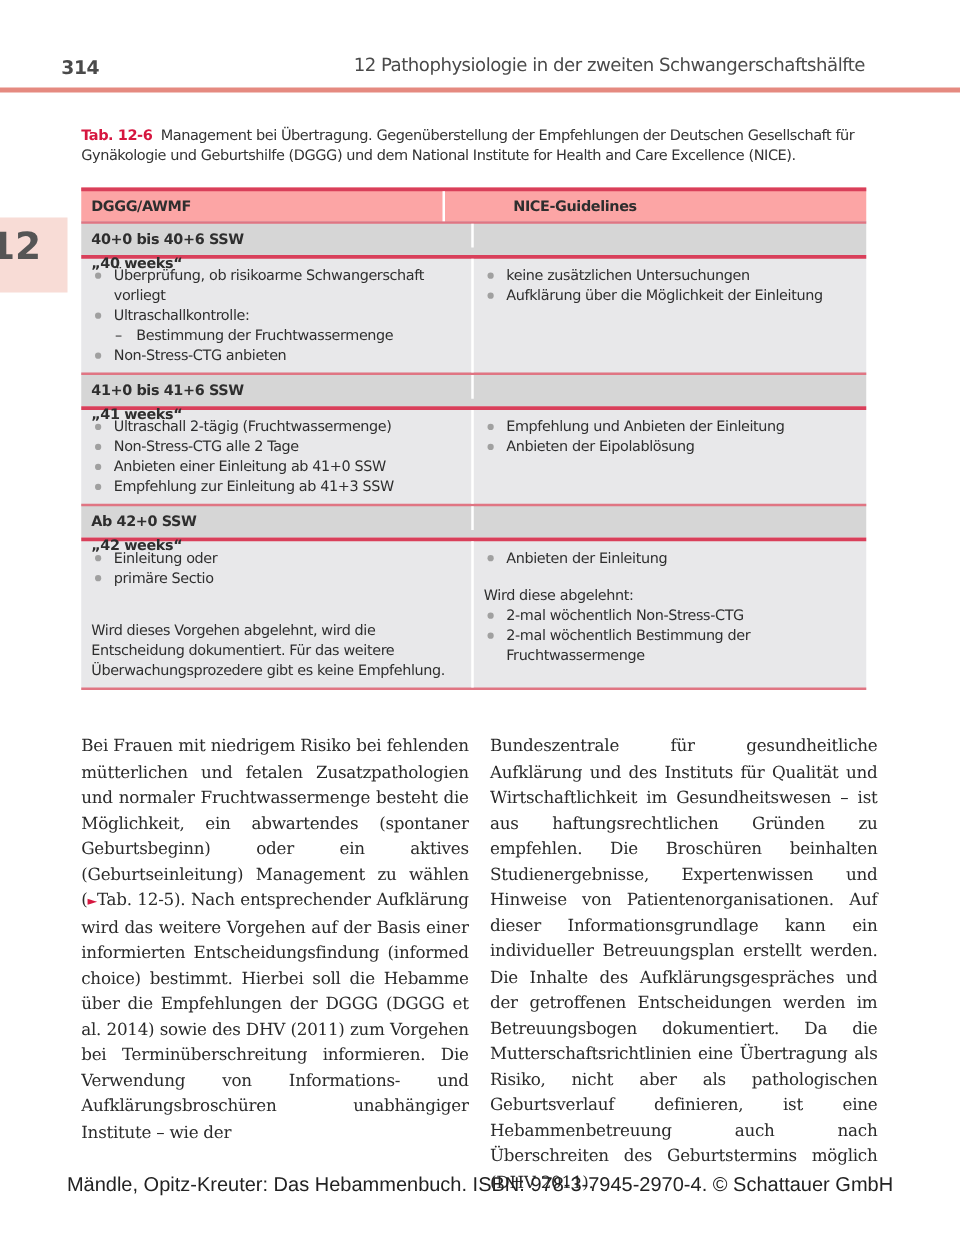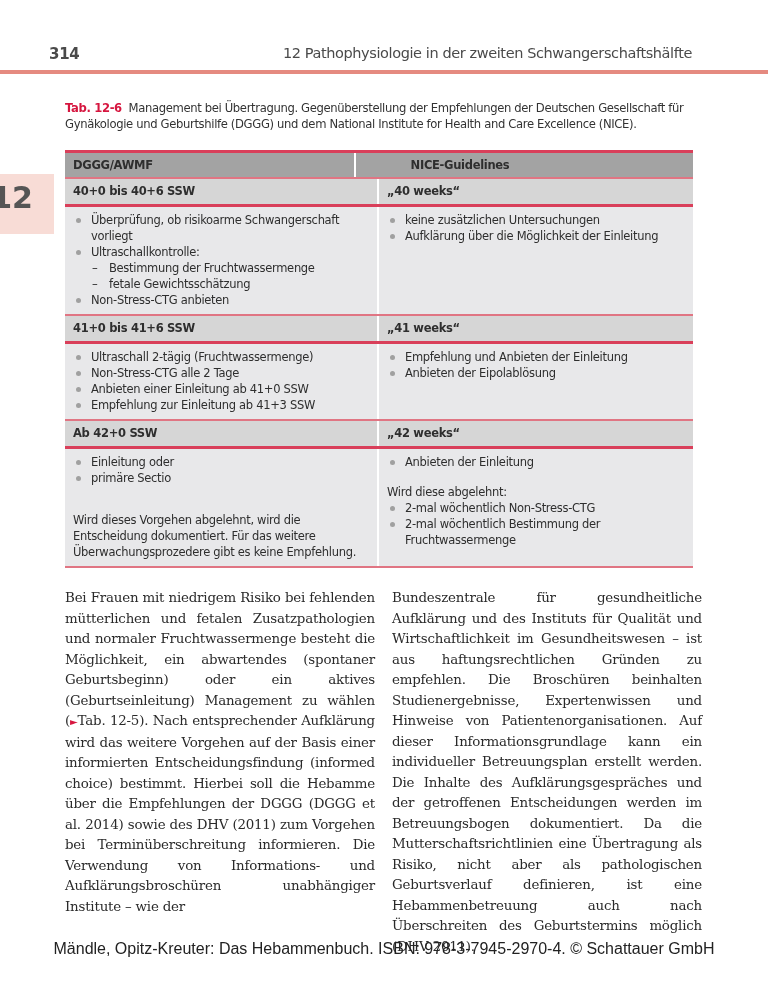--- a/index.html
+++ b/index.html
@@ -14,23 +14,23 @@
   .chapter-tab { position: absolute; left: 0; top: 174px; width: 54px; height: 60px; background: #f8dcd6; }
   .chapter-tab span { position: absolute; right: 15px; top: 6px; width: 54px; text-align: center; font-family: "DejaVu Sans", sans-serif; font-size: 30px; font-weight: bold; color: #555555; }
 
   .caption { position: absolute; left: 65px; top: 100px; width: 632px; font-family: "DejaVu Sans", sans-serif; font-size: 11.6px; line-height: 16px; color: #333; letter-spacing: -0.35px; }
   .caption .tab-label { color: #d6163f; font-weight: bold; margin-top: 28px; }
 
   .table { position: absolute; left: 65px; top: 150px; width: 628px; font-family: "DejaVu Sans", sans-serif; font-size: 11.5px; letter-spacing: -0.3px; color: #2e2e2e; }
   .row { display: flex; width: 100%; }
   .cell { width: 50%; padding: 0 8px; }
   .cell.left { border-right: 2px solid #ffffff; }
-  .row.header { background: #a3a3a3; border-top: 3px solid #d93f5a; height: 27px; gap: 47px; }
+  .row.header { background: #fca5a5; border-top: 3px solid #d93f5a; height: 27px; gap: 47px; }
   .row.header .cell { font-weight: bold; padding-top: 5px; }
-  .row.section { background: #d6d6d6; border-top: 2px solid #e07583; height: 27px; }
+  .row.section { background: #d6d6d6; border-top: 2px solid #e07583; height: 27px; flex-direction: column; }
   .row.section .cell { font-weight: bold; padding-top: 5px; }
   .row.body { background: #e8e8ea; border-top: 3px solid #d93f5a; }
   .row.body .cell { padding-top: 5px; padding-bottom: 6px; line-height: 16px; }
   .row.body.last { border-bottom: 2px solid #e07583; }
 
   ul.bullets { list-style: none; }
   ul.bullets > li { position: relative; padding-left: 18px; }
   ul.bullets > li::before { content: ""; position: absolute; left: 3px; top: 6px; width: 5px; height: 5px; border-radius: 50%; background: #a0a0a0; }
   ul.dashes { list-style: none; }
   ul.dashes > li { position: relative; padding-left: 18px; }
@@ -77,21 +77,20 @@
     <div class="cell">„40 weeks“</div>
   </div>
   <div class="row body">
     <div class="cell left">
       <ul class="bullets">
         <li>Überprüfung, ob risikoarme Schwangerschaft vorliegt</li>
         <li>
           <span>Ultraschallkontrolle:</span>
           <ul class="dashes">
             <li>Bestimmung der Fruchtwassermenge</li>
-            <li>fetale Gewichtsschätzung</li>
           </ul>
         </li>
         <li>Non-Stress-CTG anbieten</li>
       </ul>
     </div>
     <div class="cell">
       <ul class="bullets">
         <li>keine zusätzlichen Untersuchungen</li>
         <li>Aufklärung über die Möglichkeit der Einleitung</li>
       </ul>

